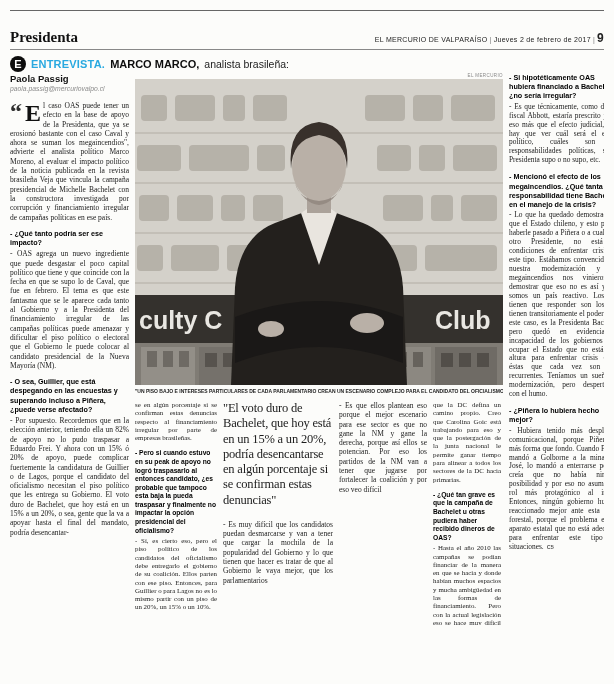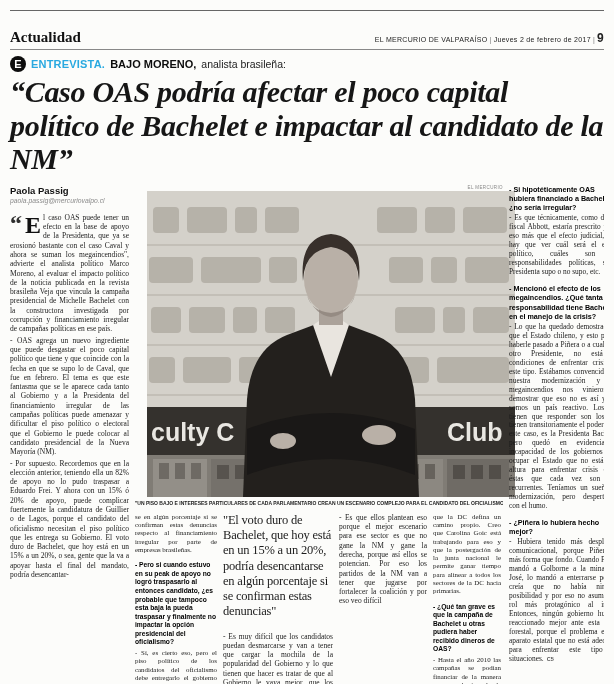--- a/index.html
+++ b/index.html
@@ -31,21 +31,21 @@
   .c6{width:111px;flex:none;}
   .col{overflow:hidden;height:100%;}
   .byname{font:bold 9.5px "Liberation Sans",sans-serif;color:#111;}
   .bymail{font:italic 6.8px "Liberation Sans",sans-serif;color:#8a8a8a;margin:1px 0 9px;}
   .bt{font-size:7.5px;line-height:1.24;text-align:justify;margin:0 0 2px;}
   .q{font:bold 7.2px/1.28 "Liberation Sans",sans-serif;color:#000;margin:7px 0 2px;text-align:left;}
   .opener .bigq{float:left;font:bold 24px/17px "Liberation Serif",serif;color:#2e2e2e;margin:2px 3px 0 0;}
   .dropcap{float:left;font:bold 24px/20px "Liberation Serif",serif;color:#111;margin:2px 2px 0 0;}
   .credit{text-align:right;font:4.5px "Liberation Sans",sans-serif;color:#888;
     text-transform:uppercase;letter-spacing:.4px;margin-bottom:1px;}
-  .photo{line-height:0;margin-left:12px;}
+  .photo{line-height:0;}
   .photo svg{display:block;}
   .caption{font:bold 5px "Liberation Sans",sans-serif;color:#222;
     white-space:nowrap;overflow:hidden;margin:3px 0 0;}
   .sub{display:flex;gap:6px;margin-top:7px;height:226px;overflow:hidden;}
   .c2{width:82px;flex:none;}
   .c3{width:110px;flex:none;}
   .c4{width:88px;flex:none;}
   .c5{width:68px;flex:none;}
   .c2 .bt,.c5 .bt{font-size:6.9px;line-height:1.2;}
   .c2 .q,.c5 .q{font-size:6.7px;}
@@ -56,42 +56,43 @@
   .endmark{font:bold 5.5px "Liberation Sans",sans-serif;color:#555;margin-left:3px;white-space:nowrap;}
 </style>
 </head>
 <body>
 
 <div class="page">
 
   <div class="toprule"></div>
 
   <div class="hdrrow">
-    <span class="section">Actualidad</span>
+    <span class="section">Presidenta</span>
     <span class="paperline">
       <span>EL MERCURIO DE VALPARAÍSO</span><span class="sep">|</span><span>Jueves 2 de febrero de 2017</span><span class="sep">|</span><span class="pagenum">9</span>
     </span>
   </div>
 
   <div class="kicker">
     <span class="badge">E</span>
     <span class="kl">ENTREVISTA.</span>
-    <span class="kn">BAJO MORENO,</span>
+    <span class="kn">MARCO MARCO,</span>
     <span class="kr">analista brasileña:</span>
   </div>
 
-  <h1 class="headline">“Caso OAS podría afectar el poco capital político de Bachelet e impactar al candidato de la NM”</h1>
 
   <div class="cols">
 
     <div class="c1 col">
       <div class="byname">Paola Passig</div>
       <div class="bymail">paola.passig@mercuriovalpo.cl</div>
       <p class="bt opener"><span class="bigq">“</span><span class="dropcap">E</span><span>l caso OAS puede tener un efecto en la base de apoyo de la Presidenta, que ya se erosionó bastante con el caso Caval y ahora se suman los megaincendios", advierte el analista político Marco Moreno, al evaluar el impacto político de la noticia publicada en la revista brasileña Veja que vincula la campaña presidencial de Michelle Bachelet con la constructora investigada por corrupción y financiamiento irregular de campañas políticas en ese país.</span></p>
+      <p class="q">- ¿Qué tanto podría ser ese impacto?</p>
       <p class="bt">- OAS agrega un nuevo ingrediente que puede desgastar el poco capital político que tiene y que coincide con la fecha en que se supo lo de Caval, que fue en febrero. El tema es que este fantasma que se le aparece cada tanto al Gobierno y a la Presidenta del financiamiento irregular de las campañas políticas puede amenazar y dificultar el piso político o electoral que el Gobierno le puede colocar al candidato presidencial de la Nueva Mayoría (NM).</p>
+      <p class="q">- O sea, Guillier, que está despegando en las encuestas y superando incluso a Piñera, ¿puede verse afectado?</p>
       <p class="bt">- Por supuesto. Recordemos que en la elección anterior, teniendo ella un 82% de apoyo no lo pudo traspasar a Eduardo Frei. Y ahora con un 15% ó 20% de apoyo, puede complicar fuertemente la candidatura de Guillier o de Lagos, porque el candidato del oficialismo necesitan el piso político que les entrega su Gobierno. El voto duro de Bachelet, que hoy está en un 15% a un 20%, o sea, gente que la va a apoyar hasta el final del mandato, podría desencantar-</p>
     </div>
 
     <div class="mid">
       <div class="credit">EL MERCURIO</div>
 
       <div class="photo">
         <svg width="368" height="306" viewBox="0 0 368 306" xmlns="http://www.w3.org/2000/svg">
 
           <rect x="0" y="0" width="368" height="216" fill="#d4d1ca"></rect>

